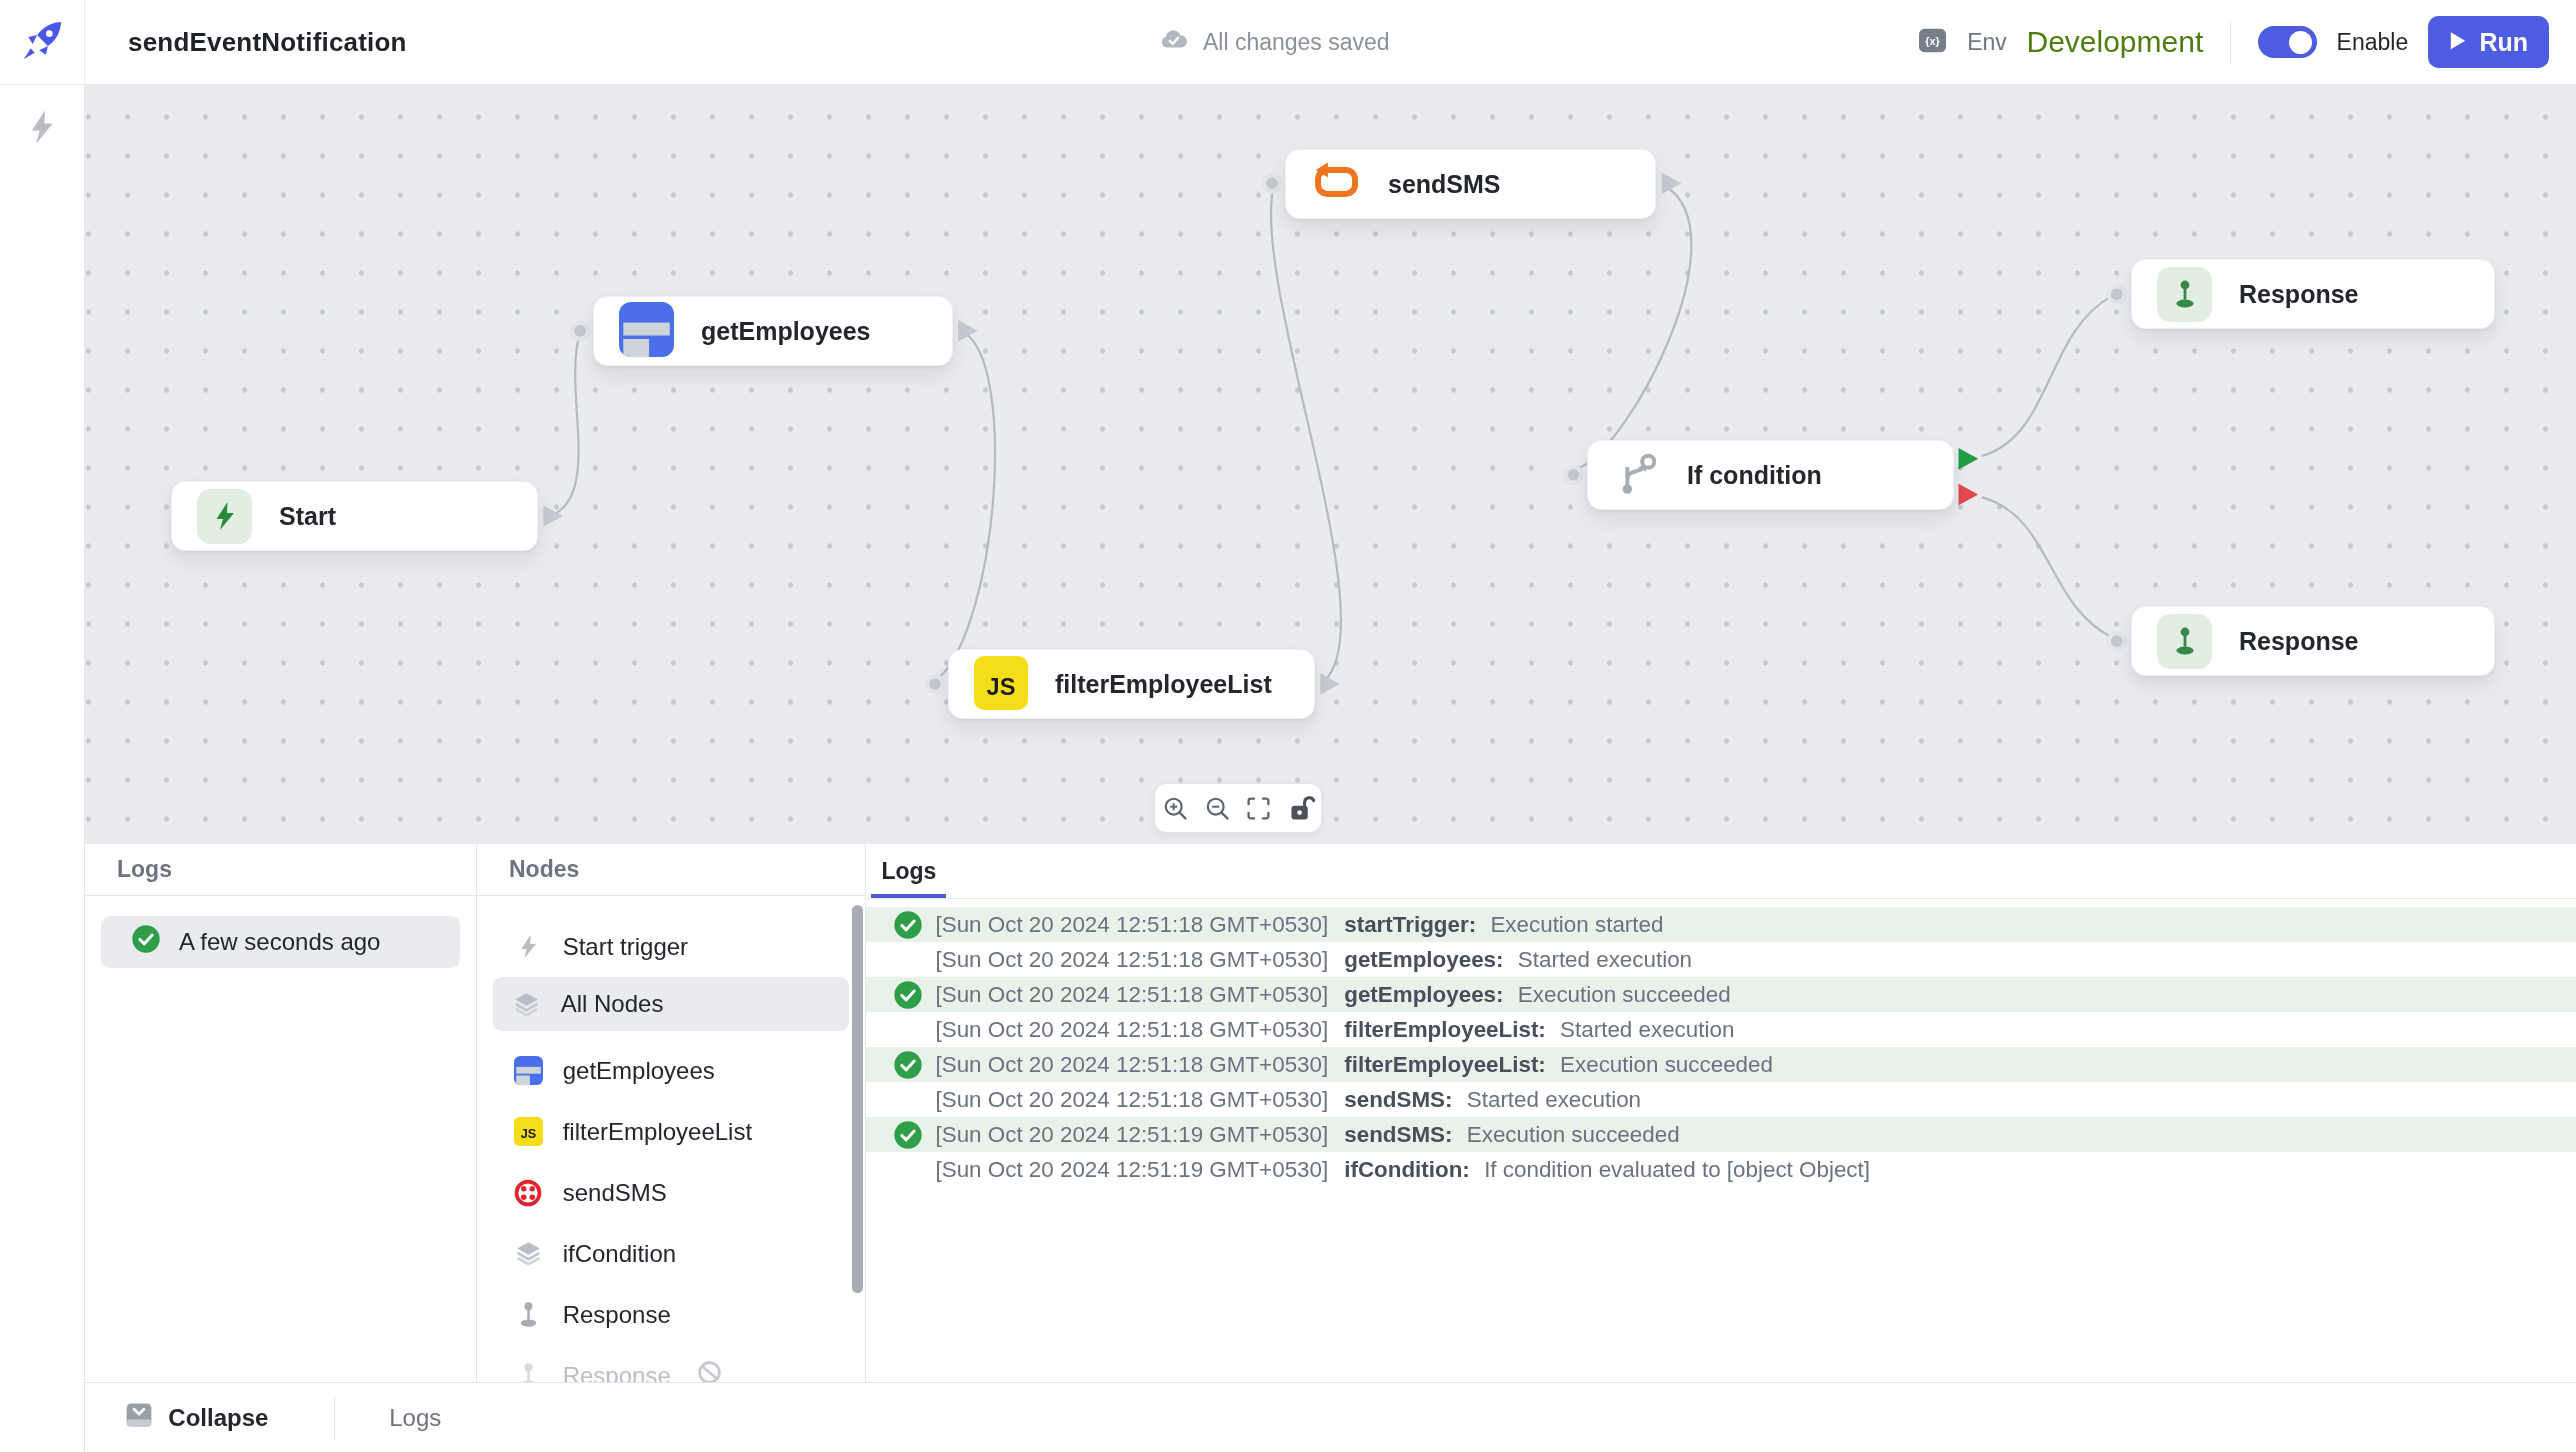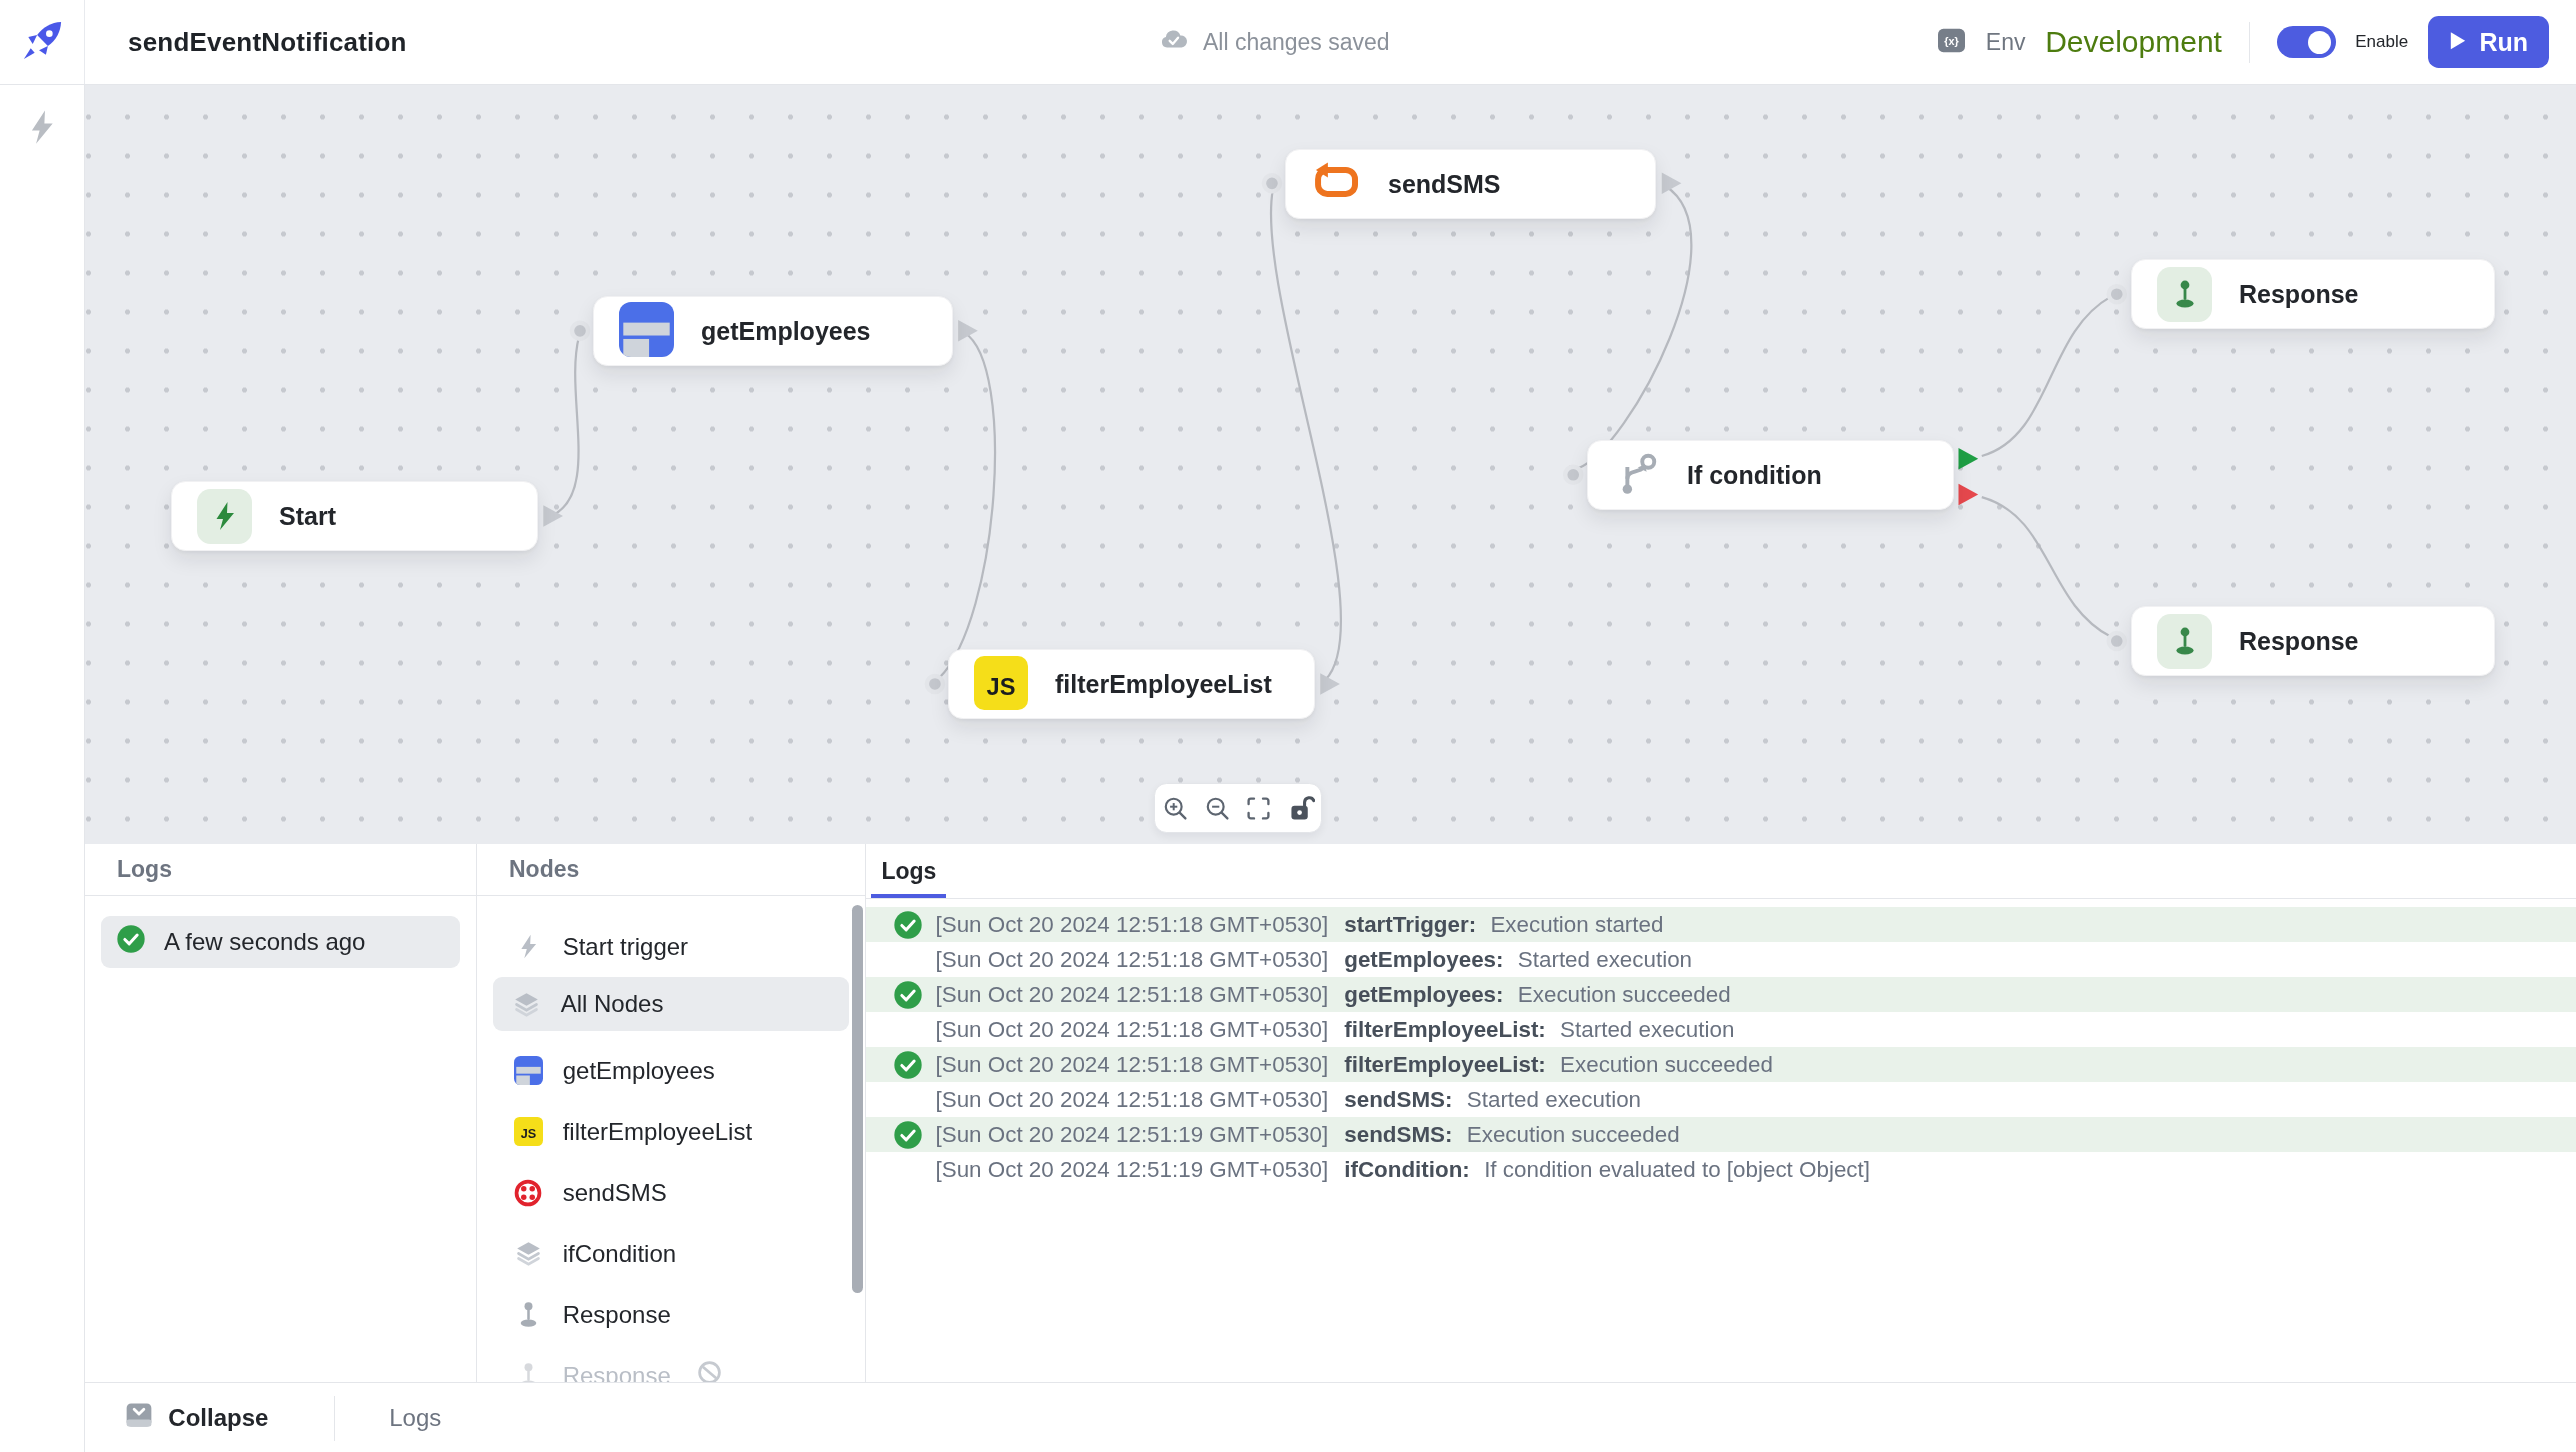--- a/index.html
+++ b/index.html
@@ -13,21 +13,21 @@
     border-right:0.9px solid #e8eaee; }
   .tb-title { margin-left:43px; font-size:26px; font-weight:700; color:#1f2328; letter-spacing:0.2px; }
   .tb-center { position:absolute; left:50%; transform:translateX(-56%); display:flex; align-items:center;
     gap:14.3px; color:#8b919a; font-size:23px; }
   .tb-right { margin-left:auto; display:flex; align-items:center; gap:19.7px; padding-right:27px; }
   .env-label { font-size:23px; color:#6f7680; }
   .env-value { font-size:30px; color:#4d7c0f; font-weight:500; }
   .vdiv { width:0.9px; height:41px; background:#e4e6ea; margin:0 7.2px; }
   .toggle { width:59px; height:32px; border-radius:16px; background:#4d5ce0; position:relative; }
   .toggle .knob { position:absolute; right:4.5px; top:4.5px; width:23px; height:23px; border-radius:50%; background:#fff; }
-  .enable-label { font-size:17px; color:#23262b; }
+  .enable-label { font-size:23px; color:#23262b; }
   .run-btn { display:flex; align-items:center; gap:12.5px; background:#4d5ce0; color:#fff; font-size:25px;
     font-weight:700; height:52px; padding:0 21px; border-radius:10.7px; border:none; cursor:pointer; }
 
   
   .side-rail { position:absolute; left:0; top:85px; width:85px; height:1368px; background:#fff;
     border-right:0.9px solid #e4e6ea; z-index:5; display:flex; justify-content:center; }
   .side-rail svg { margin-top:23px; }
 
   
   .canvas { position:absolute; left:85px; top:85px; width:2491px; height:759px; background:#e9ebef;
@@ -45,21 +45,21 @@
     border:0.9px solid #e3e5e9; border-radius:12.5px; box-shadow:0 3.6px 9px rgba(20,24,30,.06);
     display:flex; align-items:center; justify-content:center; gap:12.5px; }
   .zt-btn { width:29px; height:29px; display:flex; align-items:center; justify-content:center; cursor:pointer; }
 
   
   .bottom-panel { position:absolute; left:85px; top:844px; width:2491px; height:538px; background:#fff; }
   .col-header { height:52px; border-bottom:0.9px solid #e4e6ea; display:flex; align-items:center;
     padding-left:32px; font-size:23px; font-weight:700; color:#6d7480; }
   .col-runs { position:absolute; left:0; top:0; width:392px; height:538px; border-right:0.9px solid #e4e6ea; }
   .run-item { position:absolute; left:16px; right:16px; top:72px; height:52px; background:#e9ebee;
-    border-radius:9px; display:flex; align-items:center; gap:18px; padding-left:15px;
+    border-radius:9px; display:flex; align-items:center; gap:18px; padding-left:30px;
     font-size:24px; color:#23262b; cursor:pointer; }
   .col-nodes { position:absolute; left:392px; top:0; width:389px; height:538px; border-right:0.9px solid #e4e6ea; overflow:hidden; }
   .nodes-list { position:absolute; left:0; top:72px; width:100%; }
   .node-item { height:61px; display:flex; align-items:center; gap:19.7px; padding-left:36px;
     font-size:24px; color:#23262b; cursor:pointer; }
   .node-item .ni-icon { width:30px; display:flex; justify-content:center; flex:none; }
   .node-item.selected { height:54px; margin:0 16px 9px 16px; background:#e9ebee; border-radius:9px; padding-left:18px; }
   .node-item.disabled { color:#b9bec6; }
   .node-item.disabled .ni-icon { opacity:.45; }
   .nodes-scrollbar { position:absolute; right:1.8px; top:61px; width:11.6px; height:388px;

